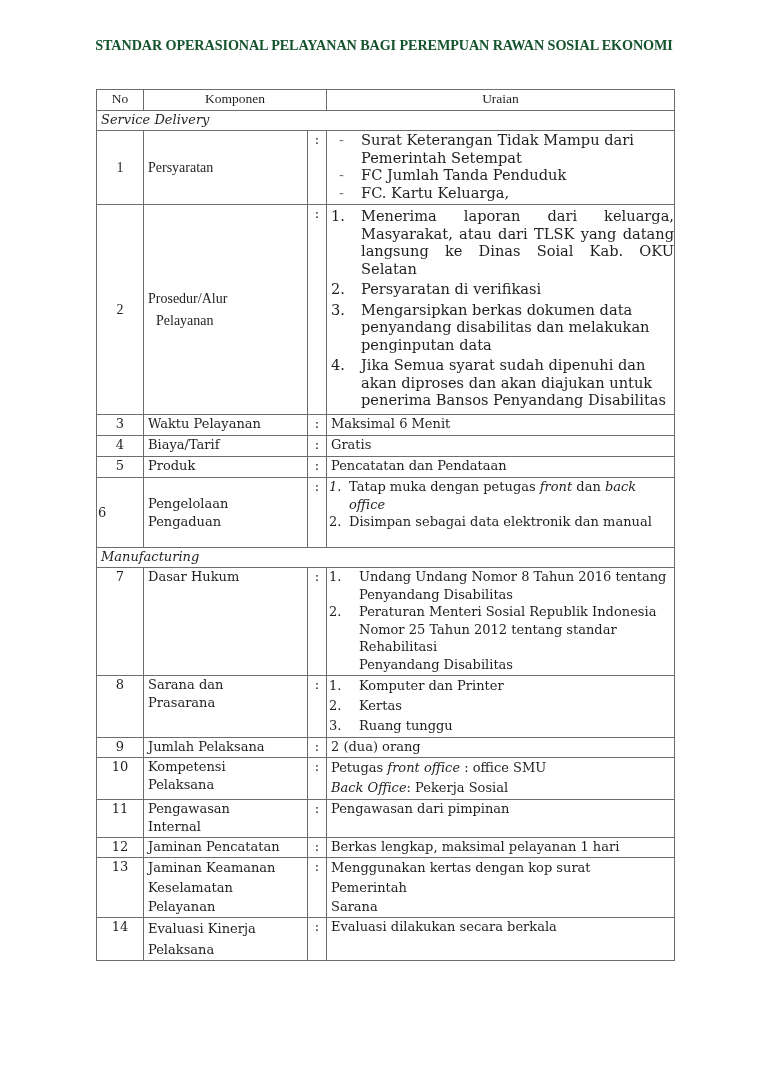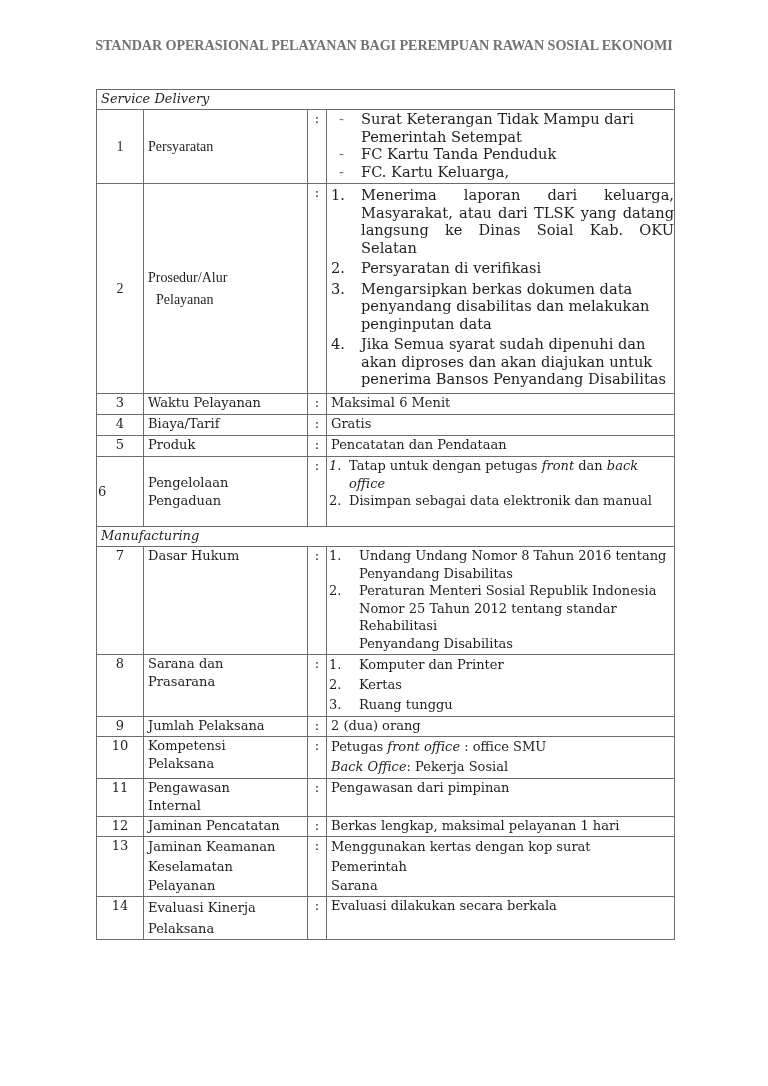--- a/index.html
+++ b/index.html
@@ -1,20 +1,20 @@
 <!DOCTYPE html>
 <html><head>
   <meta charset="utf-8">
   <style>
     html, body { margin: 0; padding: 0; background: #ffffff; }
     body { width: 768px; height: 1086px; position: relative; overflow: hidden; color: #1a1a1a; }
     .title {
       position: absolute; left: 0; top: 36px; width: 768px; text-align: center;
       font-family: "Liberation Serif", serif; font-weight: bold; font-size: 14.2px;
-      line-height: 18px; letter-spacing: -0.1px; color: #737373;
+      line-height: 18px; letter-spacing: -0.1px; color: #14532d;
     }
     table.sop {
       position: absolute; left: 96px; top: 89px; width: 578px;
       border-collapse: collapse; table-layout: fixed;
       font-family: "DejaVu Serif", serif; font-size: 13px; color: #1f1f1f;
     }
     table.sop td, table.sop th {
       border: 1.3px solid #6d6d6d; padding: 0 4px; vertical-align: top;
       line-height: 17.5px; font-weight: normal;
     }
@@ -48,33 +48,38 @@
 </div>
 
 <table class="sop">
   <colgroup>
       <col class="c-no">
       <col class="c-komp">
       <col class="c-colon">
       <col class="c-urai">
     </colgroup>
   <tbody>
+      <tr class="hdr">
+    <th>No</th>
+    <th colspan="2">Komponen</th>
+    <th>Uraian</th>
+  </tr>
 
   <tr class="section">
     <td colspan="4">Service Delivery</td>
   </tr>
 
   <tr style="height:74px">
     <td class="no times mid">1</td>
     <td class="times mid">Persyaratan</td>
     <td class="colon">:</td>
     <td class="r1">
       <ul class="dash">
         <li><span class="mk">-</span><span>Surat Keterangan Tidak Mampu dari Pemerintah Setempat</span></li>
-        <li><span class="mk">-</span><span>FC Kartu Tanda Penduduk</span></li>
+        <li><span class="mk">-</span><span>FC Jumlah Tanda Penduduk</span></li>
         <li><span class="mk">-</span><span>FC. Kartu Keluarga,</span></li>
       </ul>
     </td>
   </tr>
 
   <tr style="height:210px">
     <td class="no times mid">2</td>
     <td class="times mid" style="line-height:22px">
       <div>Prosedur/Alur</div>
       <div style="padding-left:8px">Pelayanan</div>
@@ -113,21 +118,21 @@
 
   <tr style="height:70px">
     <td class="mid" style="text-align:left;padding-left:1px">6</td>
     <td class="mid">
       <div>Pengelolaan</div>
       <div>Pengaduan</div>
     </td>
     <td class="colon">:</td>
     <td style="padding-left:2px">
       <ol class="num tight">
-        <li><span class="mk" style="font-style:italic">1.</span><span>Tatap untuk dengan petugas </span><em>front</em><span> dan </span><em>back office</em></li>
+        <li><span class="mk" style="font-style:italic">1.</span><span>Tatap muka dengan petugas </span><em>front</em><span> dan </span><em>back office</em></li>
         <li><span class="mk">2.</span><span>Disimpan sebagai data elektronik dan manual</span></li>
       </ol>
     </td>
   </tr>
 
   <tr class="section">
     <td colspan="4">Manufacturing</td>
   </tr>
 
   <tr style="height:108px">

